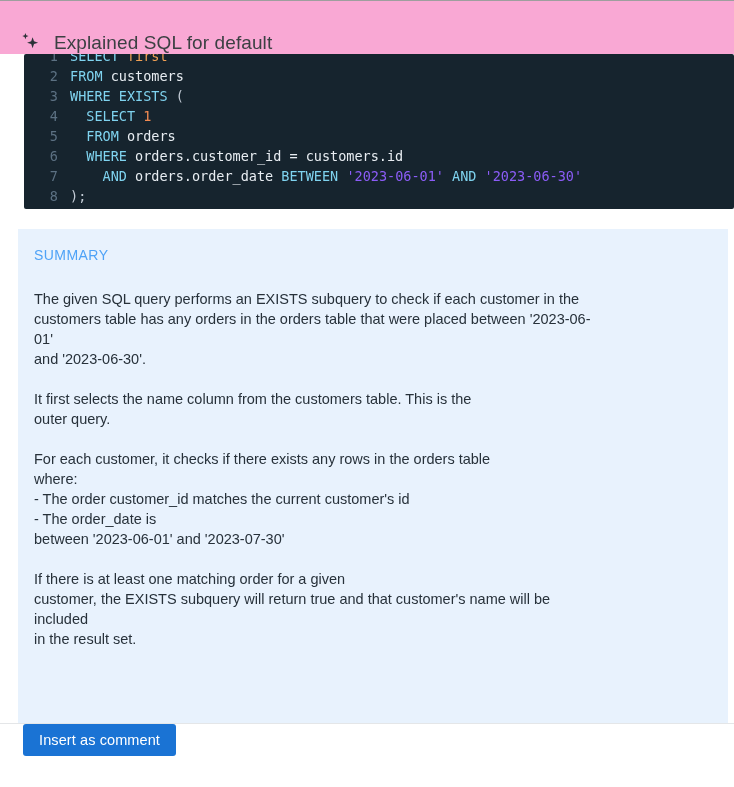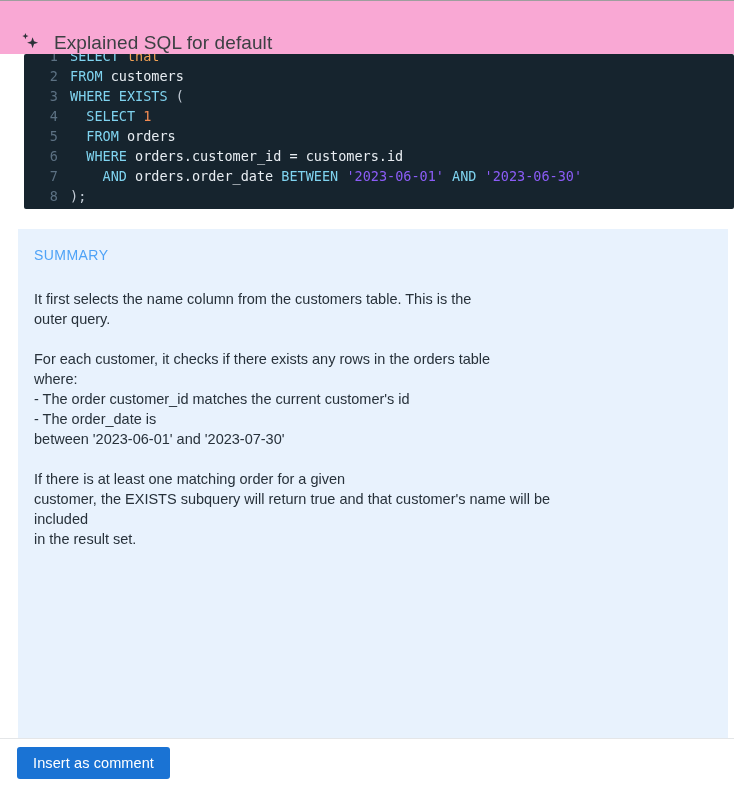--- a/index.html
+++ b/index.html
@@ -133,25 +133,25 @@
     color: #27313a;
     margin: 0 0 20px 0;
     white-space: pre-line;
     max-width: 565px;
   }
   .para.last { margin-bottom: 0; }
 
   
   .footer {
     flex: 0 0 auto;
-    height: 49px;
+    height: 64px;
     border-top: 1px solid #e4e6e8;
     display: flex;
-    align-items: center;
-    padding-left: 17px;
+    align-items: flex-start;
+    padding-left: 23px;
     box-sizing: border-box;
     background: #ffffff;
   }
   .primary-btn {
     background: #1a73d4;
     color: #ffffff;
     border: none;
     border-radius: 3px;
     font-family: "Liberation Sans", sans-serif;
     font-size: 14.5px;
@@ -172,37 +172,40 @@
         <path d="M14.6 7.2 L16.0 11.3 L20.1 12.7 L16.0 14.1 L14.6 18.2 L13.2 14.1 L9.1 12.7 L13.2 11.3 Z" fill="#2b3137"></path>
         <path d="M7.4 3.0 L8.2 5.3 L10.5 6.1 L8.2 6.9 L7.4 9.2 L6.6 6.9 L4.3 6.1 L6.6 5.3 Z" fill="#2b3137"></path>
       </svg>
     </span>
     <span class="header-title">Explained SQL for default</span>
   </div>
 
   <div class="code-wrap">
     <div class="code-block">
       <div class="code-scroller" id="code-scroller">
-          <div class="code-line"><span class="ln">1</span><span class="code-text"><span class="tok-kw">SELECT </span><span class="tok-col">that</span></span></div>
+          <div class="code-line"><span class="ln">1</span><span class="code-text"><span class="tok-kw">SELECT </span><span class="tok-col">first</span></span></div>
           <div class="code-line"><span class="ln">2</span><span class="code-text"><span class="tok-kw">FROM </span><span class="tok-id">customers</span></span></div>
           <div class="code-line"><span class="ln">3</span><span class="code-text"><span class="tok-kw">WHERE EXISTS </span><span class="tok-pun">(</span></span></div>
           <div class="code-line"><span class="ln">4</span><span class="code-text"><span class="tok-kw">  SELECT </span><span class="tok-num">1</span></span></div>
           <div class="code-line"><span class="ln">5</span><span class="code-text"><span class="tok-kw">  FROM </span><span class="tok-id">orders</span></span></div>
           <div class="code-line"><span class="ln">6</span><span class="code-text"><span class="tok-kw">  WHERE </span><span class="tok-id">orders.customer_id = customers.id</span></span></div>
           <div class="code-line"><span class="ln">7</span><span class="code-text"><span class="tok-kw">    AND </span><span class="tok-id">orders.order_date </span><span class="tok-kw">BETWEEN </span><span class="tok-str">'2023-06-01'</span><span class="tok-kw"> AND </span><span class="tok-str">'2023-06-30'</span></span></div>
           <div class="code-line"><span class="ln">8</span><span class="code-text"><span class="tok-pun">);</span></span></div>
         </div>
     </div>
   </div>
 
   <div class="panel-wrap">
     <div class="panel">
       <div class="section-label">SUMMARY</div>
 
 
+      <p class="para">The given SQL query performs an EXISTS subquery to check if each customer in the
+customers table has any orders in the orders table that were placed between '2023-06-01'
+and '2023-06-30'.</p>
       <p class="para">It first selects the name column from the customers table. This is the
 outer query.</p>
       <p class="para">For each customer, it checks if there exists any rows in the orders table
 where:
 - The order customer_id matches the current customer's id
 - The order_date is
 between '2023-06-01' and '2023-07-30'</p>
       <p class="para last">If there is at least one matching order for a given
 customer, the EXISTS subquery will return true and that customer's name will be included
 in the result set.</p>

